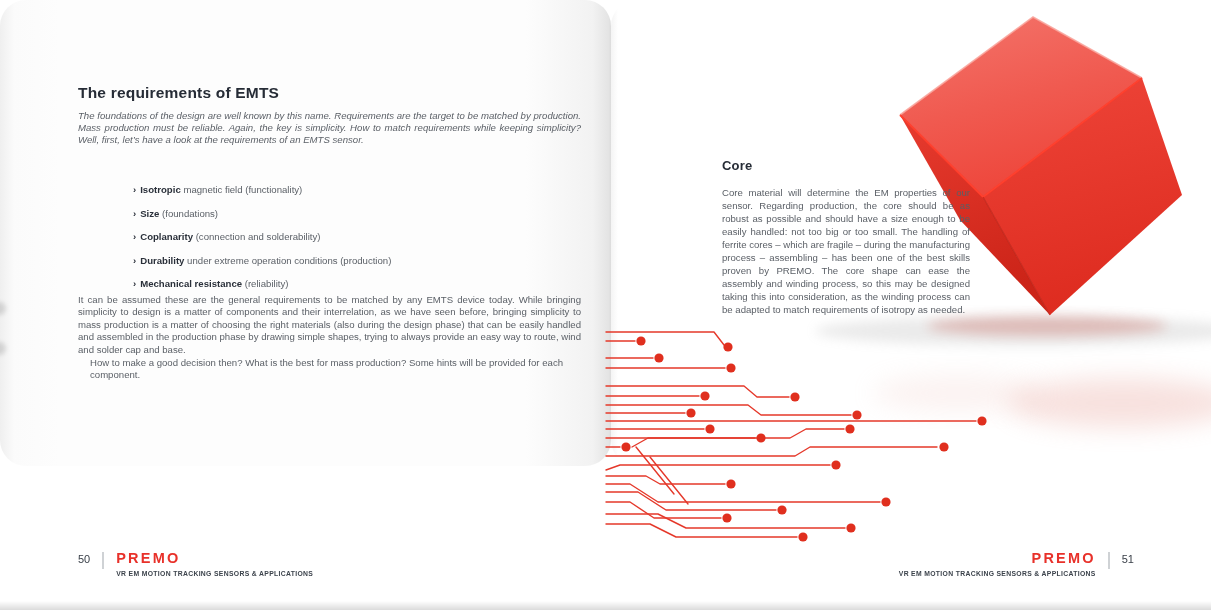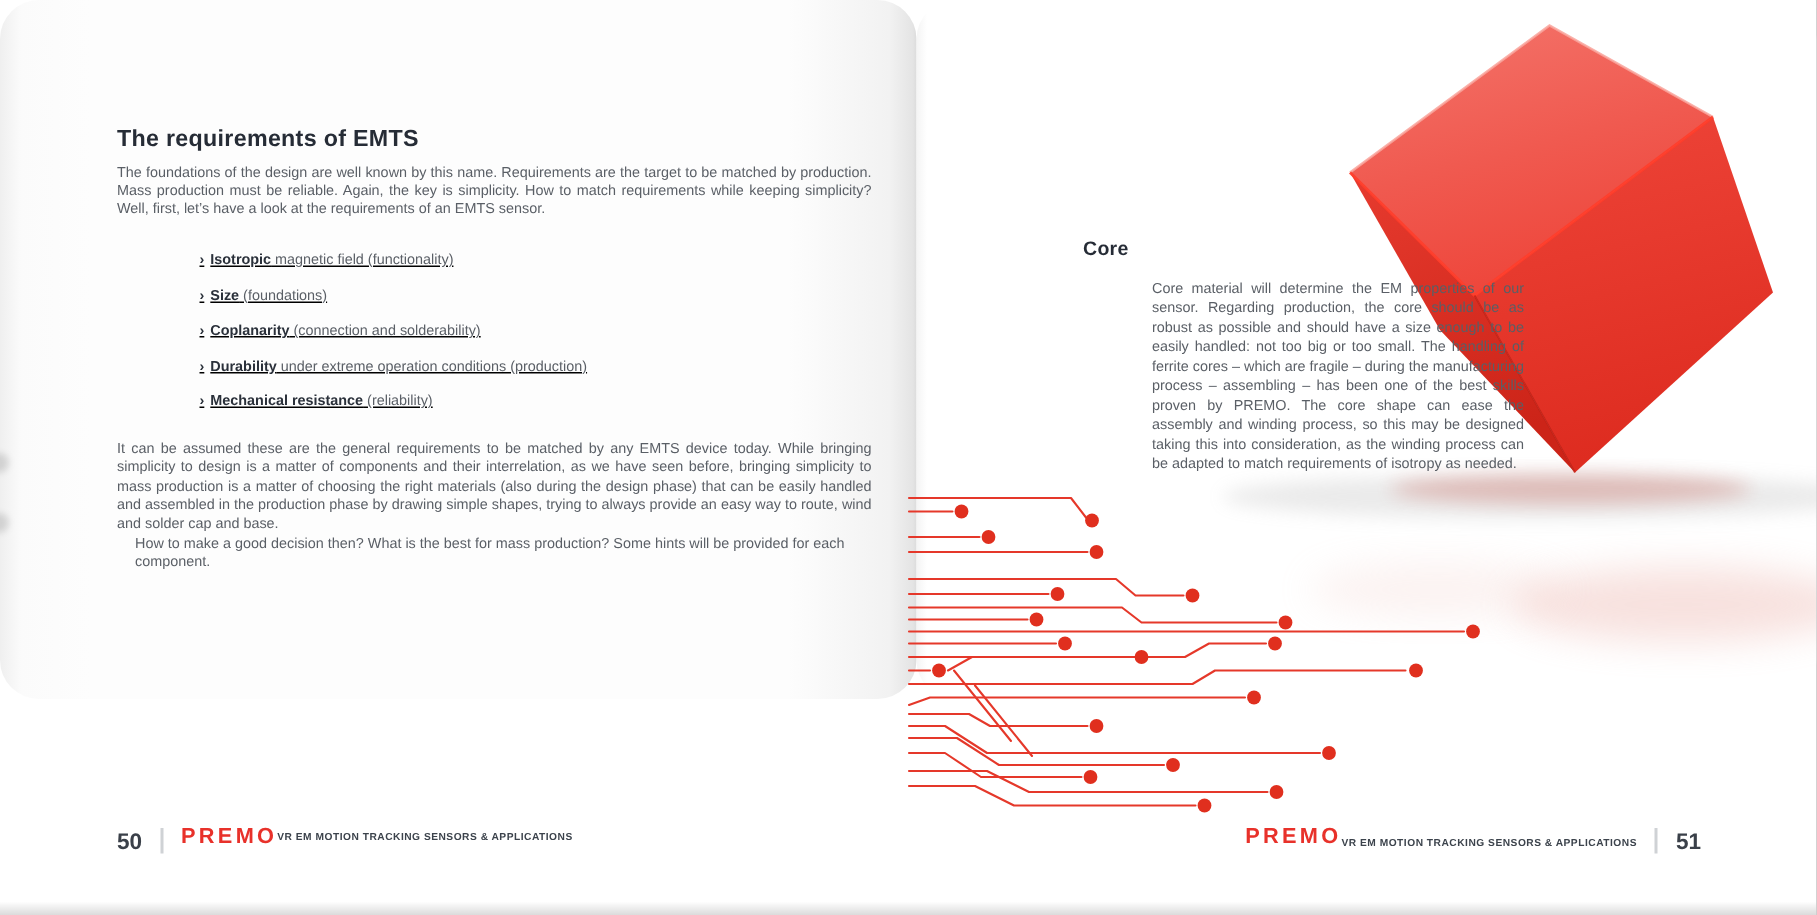--- a/index.html
+++ b/index.html
@@ -33,48 +33,48 @@
   .h1{
     position:absolute; left:78px; top:84px;
     font-size:15.5px; font-weight:800; letter-spacing:.2px; color:#262c36;
     z-index:2;
   }
   .body-text{
     position:absolute; font-size:9.6px; line-height:1.26; color:#5a5f66;
     z-index:2;
   }
   .just{ text-align:justify; }
-  .p1{ left:78px; top:110px; width:503px; }
+  .p1{ left:78px; top:110px; width:503px;font-style:italic; }
   .p2{ left:78px; top:294px; width:503px; line-height:1.3; }
   .p3{ left:90px; top:357px; width:503px; line-height:1.3; }
   .bullets{
-    position:absolute; left:133px; top:168px; list-style:none; z-index:2;text-decoration:underline;
+    position:absolute; left:133px; top:184px; list-style:none; z-index:2;
   }
   .bullets li{
     font-size:9.6px; color:#5a5f66; margin-bottom:12.5px; white-space:nowrap;
   }
   .bullets .marker{ font-weight:800; color:#2a303a; margin-right:4px; }
   .bullets .b{ font-weight:800; color:#2a303a; }
   .h2-core{
     position:absolute; left:722px; top:158px;
     font-size:13px; font-weight:800; letter-spacing:.2px; color:#262c36;
     z-index:2;
   }
-  .core-p{ left:722px; top:186px; width:248px; line-height:1.36;margin-left:46px; }
+  .core-p{ left:722px; top:186px; width:248px; line-height:1.36; }
   
   .footer{
     position:absolute; top:551px; display:flex; align-items:flex-start; z-index:4;
   }
   .footer-left{ left:78px; }
   .footer-right{ right:77px; }
-  .pagenum{ font-size:15px; color:#3a4049; font-weight:700; padding-top:2px; }
+  .pagenum{ font-size:11px; color:#3a4049; font-weight:400; padding-top:2px; }
   .fdivider{
     width:2px; height:17px; background:#cfd2d5; margin:1px 12px 0 12px;
   }
-  .brandcol{ display:flex; }
+  .brandcol{ display:flex; flex-direction:column; }
   .brandcol.right{ align-items:flex-end; text-align:right; }
   .brand{
     font-size:14.5px; font-weight:800; letter-spacing:2.2px; color:#e8312a;
     line-height:1;
   }
   .caption{
     margin-top:4px; font-size:6.8px; font-weight:700; letter-spacing:.34px;
     color:#3c434c; white-space:nowrap;
   }
   

